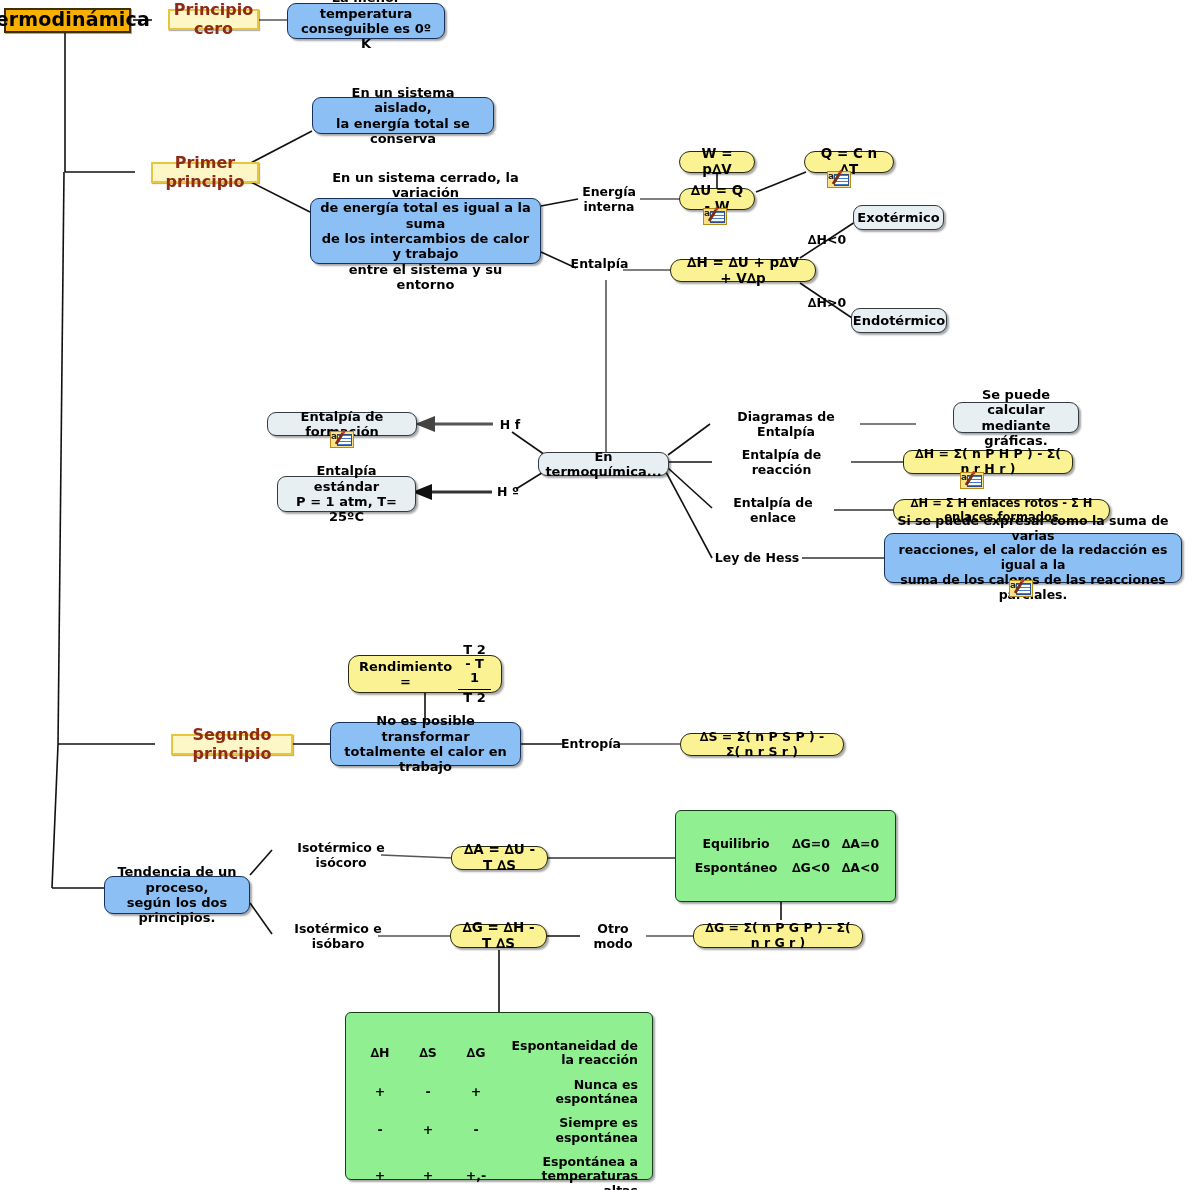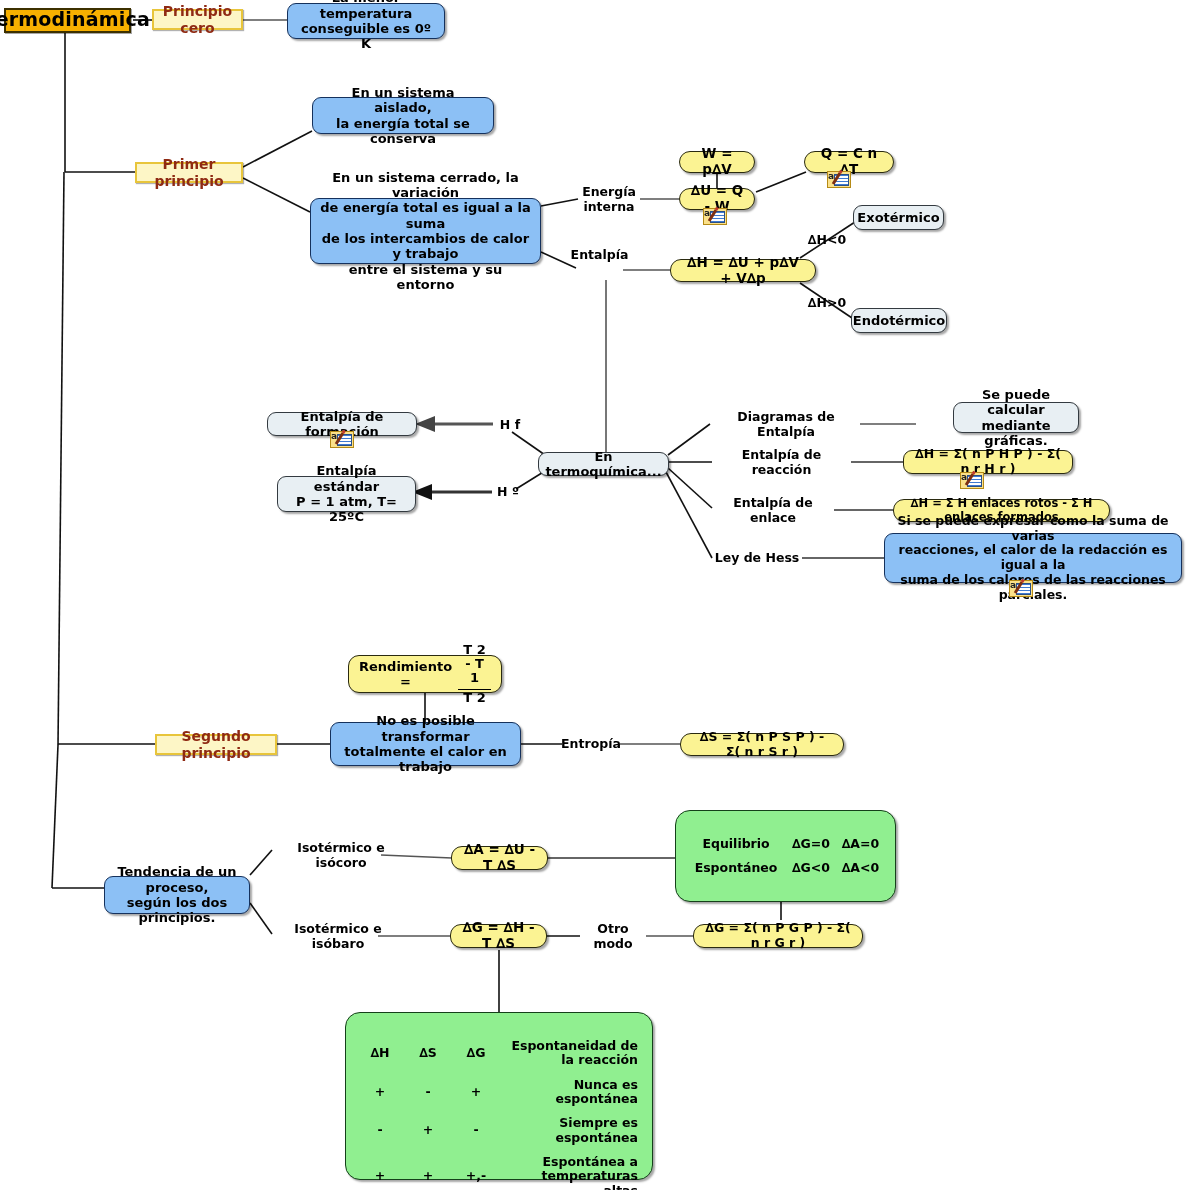--- a/index.html
+++ b/index.html
@@ -49,23 +49,24 @@
     letter-spacing: .2px;
     padding: 1px 6px 3px 6px;
     box-shadow: 1px 1px 0 rgba(0,0,0,.35);
   }
 
   
   .n-key {
     background: #fdf6c6;
     border: 2px solid #e8c53b;
     color: #8f2a13;
-    font-size: 14px;
+    font-size: 16px;
     padding: 2px 5px;
     box-shadow: 1px 1px 1px rgba(0,0,0,.30);
+    margin-left: 16px;
   }
 
   
   .n-blue {
     background: #8cc0f5;
     border: 1.6px solid #15315c;
     border-radius: 9px;
     font-size: 13px;
     padding: 5px 9px;
     box-shadow: 2px 2px 2px rgba(0,0,0,.35);
@@ -88,21 +89,21 @@
     border-radius: 9px;
     font-size: 13px;
     padding: 4px 9px;
     box-shadow: 2px 2px 2px rgba(0,0,0,.35);
   }
 
   
   .n-green {
     background: #90ef90;
     border: 1.6px solid #15401a;
-    border-radius: 15px;
+    border-radius: 6px;
     font-size: 12.5px;
     padding: 6px 10px;
     box-shadow: 2px 2px 2px rgba(0,0,0,.35);
     display: block;
   }
 
   
   .n-plain {
     color: #000000;
     font-size: 12.5px;
@@ -289,21 +290,21 @@
 la energía total se conserva</div>
 
   <div class="node n-blue" style="left:310px; top:198px; width:231px; height:66px;">En un sistema cerrado, la variación
 de energía total es igual a la suma
 de los intercambios de calor y trabajo
 entre el sistema y su entorno</div>
 
   <div class="node n-plain" style="left:578px; top:190px; width:62px; height:20px;">Energía
 interna</div>
 
-  <div class="node n-plain" style="left:576px; top:247px; width:47px; height:17px;">Entalpía</div>
+  <div class="node n-plain" style="left:576px; top:256px; width:47px; height:17px;">Entalpía</div>
 
   <div class="node n-yellow" style="left:679px; top:151px; width:76px; height:22px;">W = p∆V</div>
 
   <div class="node n-yellow" style="left:679px; top:188px; width:76px; height:22px;">∆U = Q - W</div>
   <div class="note-ico" style="left:703px; top:208px;">
     <span class="pad"></span>
     <span class="sheet"></span>
     <span class="pencil"></span>
     <span class="letter">a</span>
   </div>

